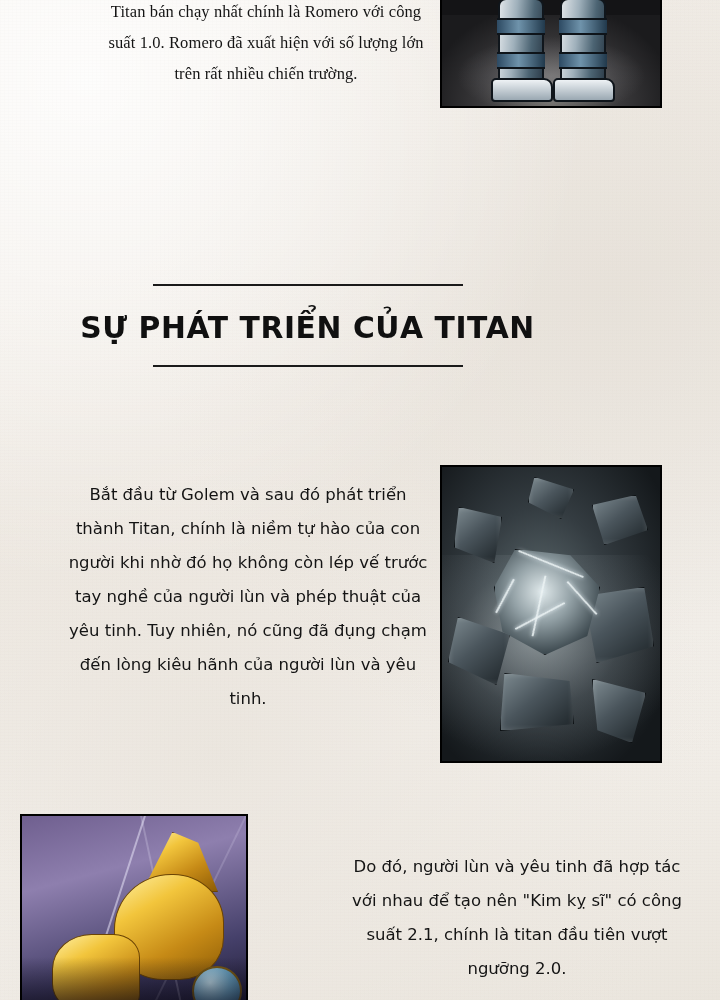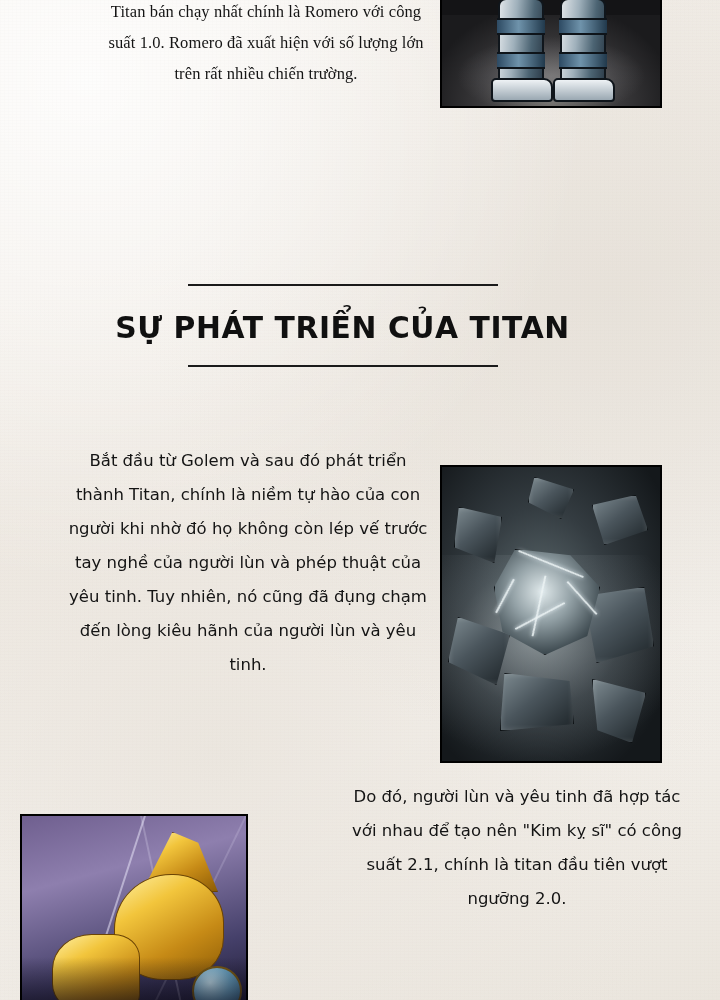--- a/index.html
+++ b/index.html
@@ -108,21 +108,20 @@
     border-radius: 5px 9px 4px 4px;
   }
 
   
   .section-head {
     position: absolute;
     left: 0;
     top: 284px;
     width: 615px;
     text-align: center;
-    padding-left: 35px;
   }
   .rule {
     width: 310px;
     height: 0;
     margin: 0 auto;
     border-top: 2px solid #1a1a1a;
   }
   .rule.bottom { margin-top: 20px; }
   .section-title {
     font-family: "DejaVu Sans", sans-serif;
@@ -131,21 +130,21 @@
     letter-spacing: 0.6px;
     color: #101010;
     margin: 23px 0 0 0;
     transform: scaleX(.96);
   }
 
   
   .para-mid {
     position: absolute;
     left: 64px;
-    top: 444px;
+    top: 478px;
     width: 368px;
     text-align: center;
     font-size: 16.5px;
     line-height: 34px;
     color: #141414;
   }
   .img-golem {
     position: absolute;
     left: 440px;
     top: 465px;
@@ -179,21 +178,21 @@
   .crack {
     position: absolute;
     background: rgba(236,243,245,.85);
     box-shadow: 0 0 4px rgba(230,240,245,.9);
   }
 
   
   .para-bot {
     position: absolute;
     left: 344px;
-    top: 780px;
+    top: 850px;
     width: 346px;
     text-align: center;
     font-size: 16.5px;
     line-height: 34px;
     color: #141414;
   }
   .img-knight {
     position: absolute;
     left: 20px;
     top: 814px;

